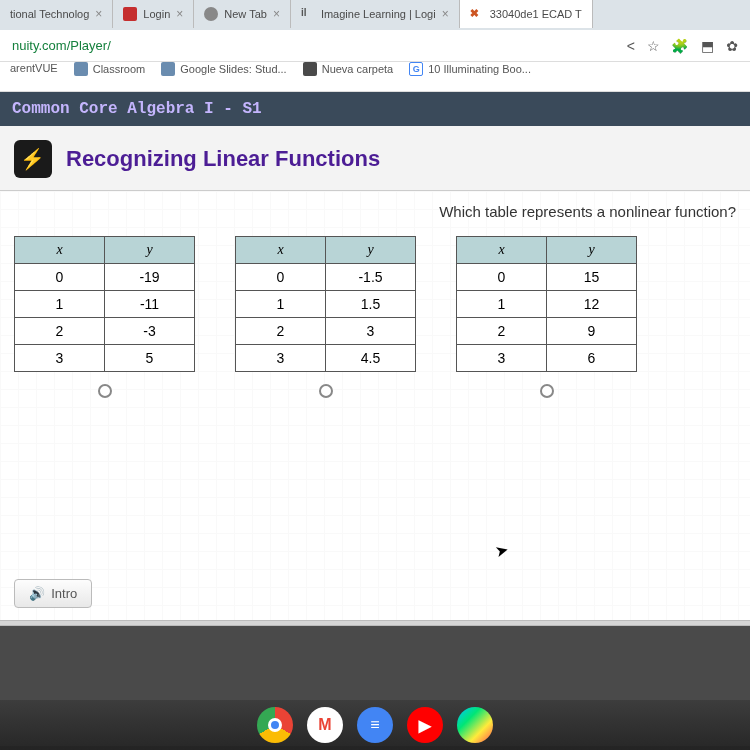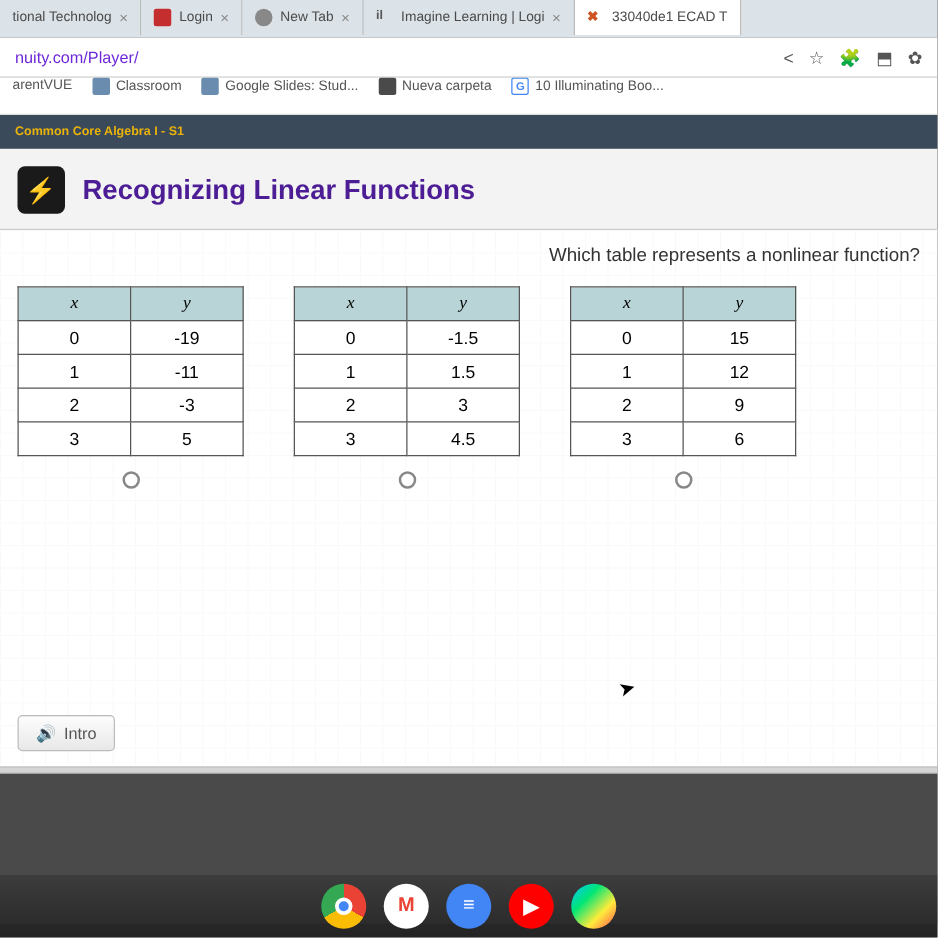--- a/index.html
+++ b/index.html
@@ -41,44 +41,45 @@
     .tab-icon.x { color: #c52; font-weight: bold; }
     .url-bar {
       background: #fff;
       height: 32px;
       display: flex;
       align-items: center;
       padding: 0 12px;
       justify-content: space-between;
       border-bottom: 1px solid #ddd;
     }
-    .url-text { font-size: 13px; color: #6d28d9; }
+    .url-text { font-size: 13px; color: #15803d; }
     .url-actions { display: flex; gap: 12px; align-items: center; font-size: 14px; color: #555; }
     .bookmarks-bar {
       background: #fff;
       height: 30px;
       display: flex;
       align-items: flex-start;
       padding: 0 10px;
       gap: 16px;
       font-size: 11px;
       color: #555;
       border-bottom: 1px solid #ddd;
       overflow: hidden;
     }
     .bookmark { display: flex; align-items: center; gap: 5px; cursor: pointer; white-space: nowrap; }
     .bm-icon { width: 14px; height: 14px; background: #6a8caf; display: inline-block; border-radius: 2px; }
     .bm-icon.folder { background: #4a4a4a; }
     .bm-icon.g { background: #fff; border: 1px solid #4285f4; color: #4285f4; font-size: 9px; text-align: center; line-height: 12px; font-weight: bold; }
     .course-header {
       background: #3a4a5a;
-      color: #eab308;
+      color: #c4b5fd;
       padding: 8px 12px;
-      font-size: 10px;
+      font-size: 16px;
       font-weight: bold;
+      font-family: Liberation Mono, monospace;
     }
     .content-area {
       background: #f3f3f3;
       padding: 14px 0 0 0;
     }
     .lesson-header {
       display: flex;
       align-items: center;
       gap: 14px;
       padding: 0 14px 12px 14px;

